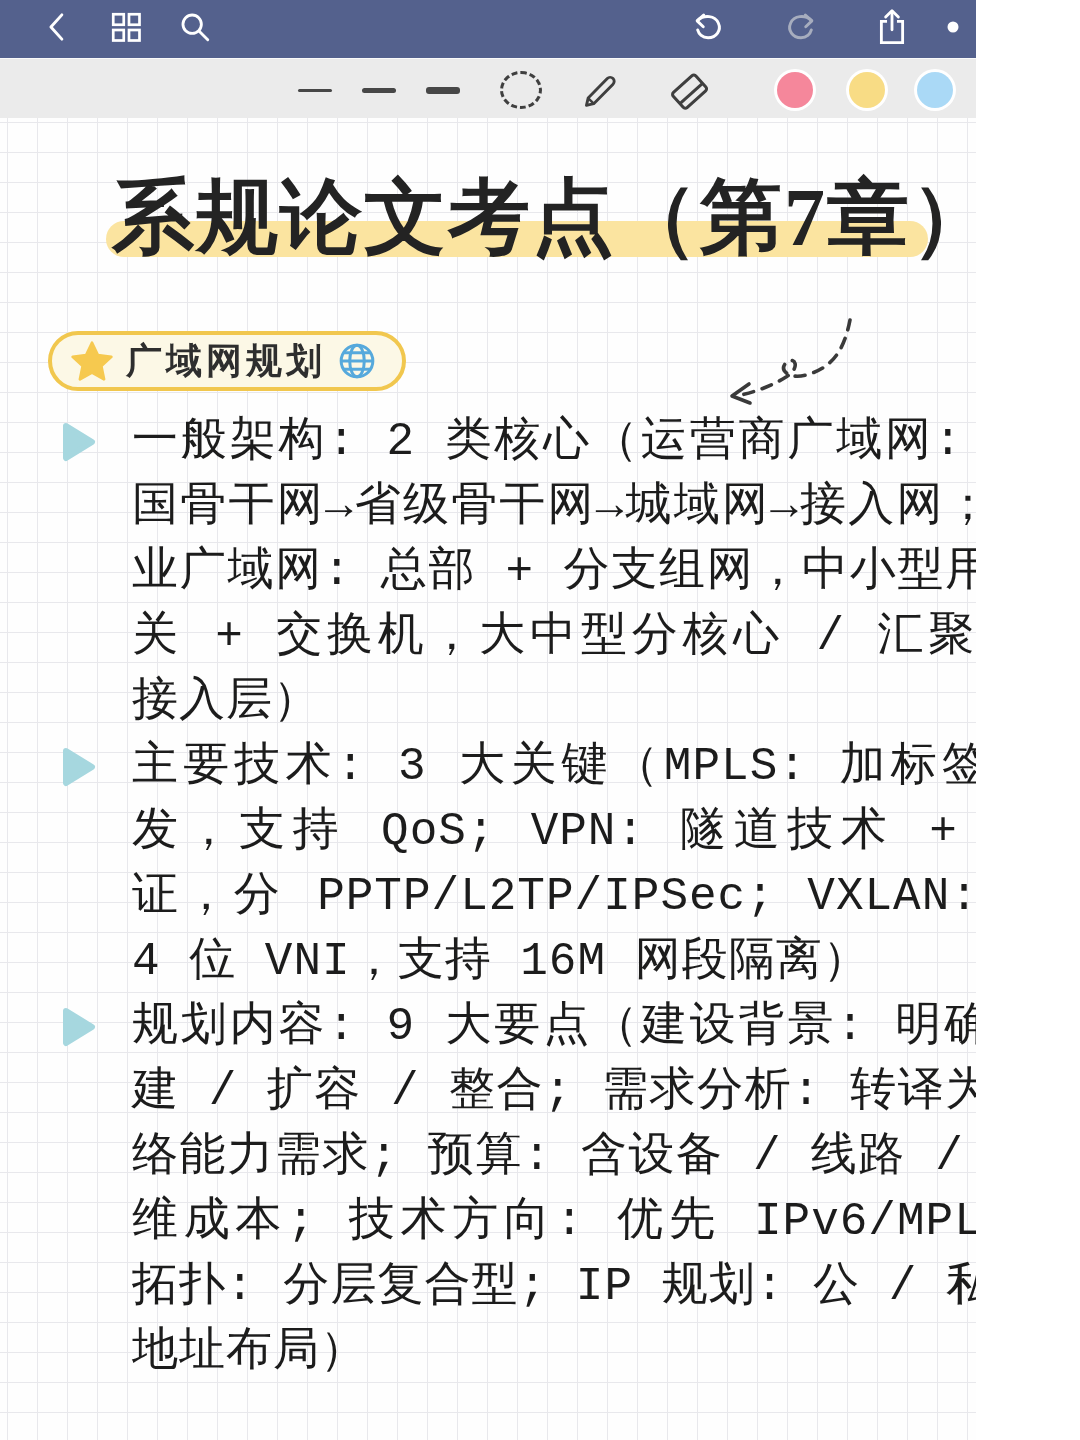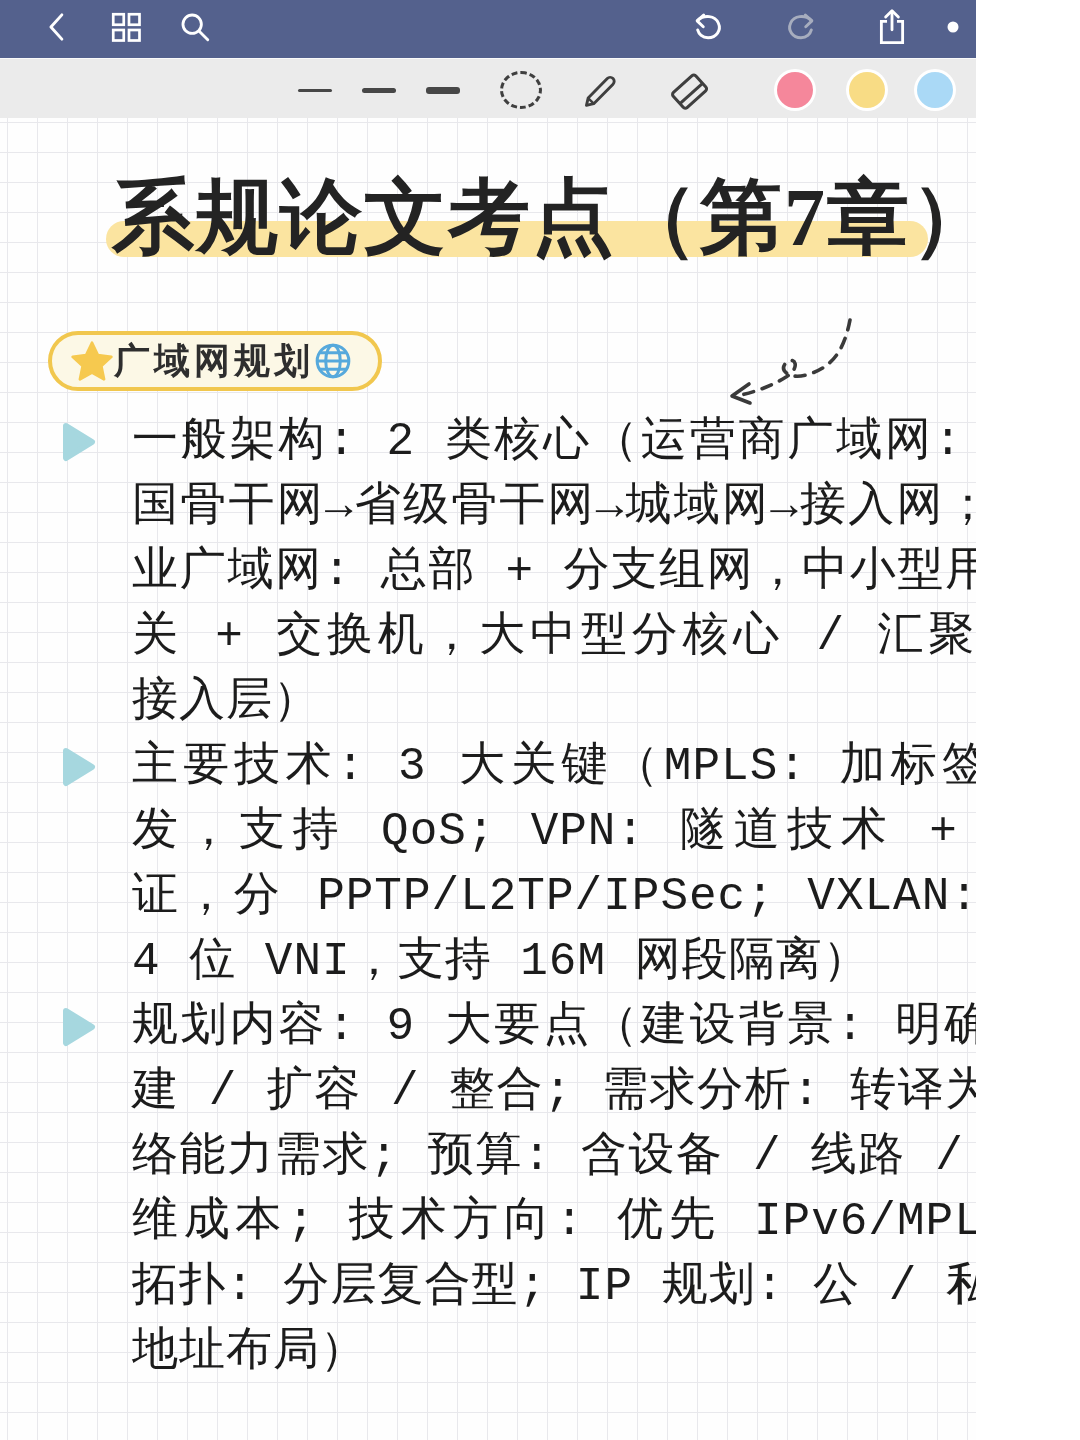--- a/index.html
+++ b/index.html
@@ -57,21 +57,21 @@
   .note-title {
     position: absolute; left: 112px; top: 164px; width: 860px;
     font-family: "Liberation Serif", "DejaVu Serif", serif;
     font-weight: 700; font-size: 82px; line-height: 108px; letter-spacing: 2px;
     color: #232323; white-space: nowrap; z-index: 2;
   }
 
   
   .badge {
     position: absolute; left: 48px; top: 331px; height: 60px;
-    display: inline-flex; align-items: center; gap: 0;
+    display: inline-flex; align-items: center; gap: 12px;
     padding: 0 26px 0 18px;
     background: #FCF8E6; border: 4px solid #F1C74E; border-radius: 34px; z-index: 2;
   }
   .badge-label {
     font-family: "Liberation Serif", "DejaVu Serif", serif;
     font-size: 36px; font-weight: 600; color: #2e2e2e; letter-spacing: 4px;
   }
 
   
   .arrow-doodle { position: absolute; left: 690px; top: 296px; z-index: 2; }

